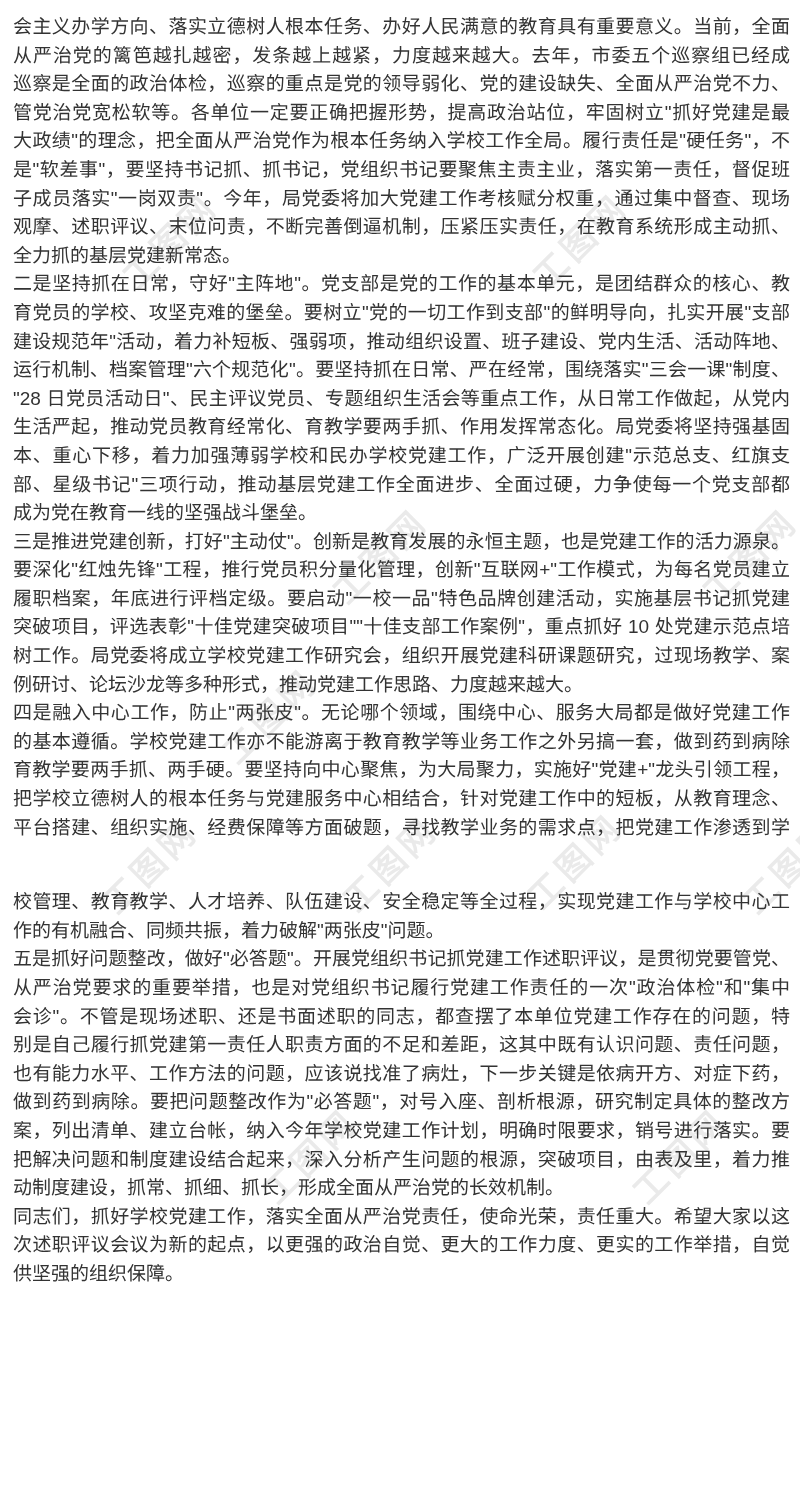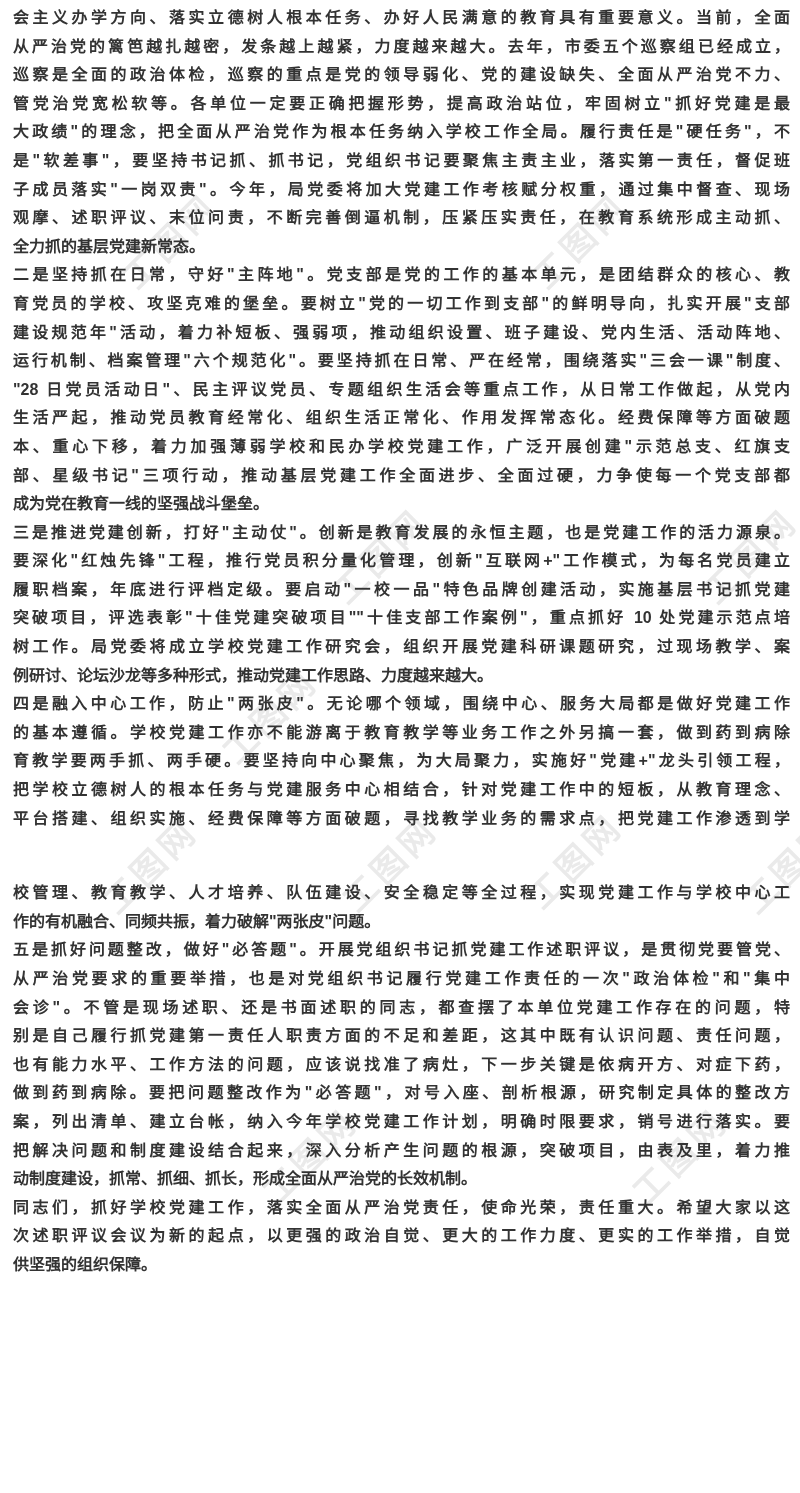--- a/index.html
+++ b/index.html
@@ -33,24 +33,23 @@
     font-size: 34px;
     font-weight: bold;
     letter-spacing: 5px;
     white-space: nowrap;
     opacity: 0.55;
     user-select: none;
   }
   .text-body {
     position: relative;
     z-index: 1;
-    padding: 4px 10px 0 13px;
+    padding: 13px 10px 0 13px;
     color: #333333;
-    font-size: 16px;
-    font-weight: bold;
+    font-size: 19px;
   }
   .paragraph {
     margin: 0;
   }
   .line {
     display: block;
     height: 28.6px;
     line-height: 28.6px;
     text-align: justify;
     text-align-last: justify;
@@ -91,21 +90,21 @@
         <div class="line">子成员落实"一岗双责"。今年，局党委将加大党建工作考核赋分权重，通过集中督查、现场</div>
         <div class="line">观摩、述职评议、末位问责，不断完善倒逼机制，压紧压实责任，在教育系统形成主动抓、</div>
         <div class="line last">全力抓的基层党建新常态。</div>
       </div>
       <div class="paragraph">
         <div class="line">二是坚持抓在日常，守好"主阵地"。党支部是党的工作的基本单元，是团结群众的核心、教</div>
         <div class="line">育党员的学校、攻坚克难的堡垒。要树立"党的一切工作到支部"的鲜明导向，扎实开展"支部</div>
         <div class="line">建设规范年"活动，着力补短板、强弱项，推动组织设置、班子建设、党内生活、活动阵地、</div>
         <div class="line">运行机制、档案管理"六个规范化"。要坚持抓在日常、严在经常，围绕落实"三会一课"制度、</div>
         <div class="line">"28 日党员活动日"、民主评议党员、专题组织生活会等重点工作，从日常工作做起，从党内</div>
-        <div class="line">生活严起，推动党员教育经常化、组织生活正常化、作用发挥常态化。经费保障等方面破题</div>
+        <div class="line">生活严起，推动党员教育经常化、育教学要两手抓、作用发挥常态化。局党委将坚持强基固</div>
         <div class="line">本、重心下移，着力加强薄弱学校和民办学校党建工作，广泛开展创建"示范总支、红旗支</div>
         <div class="line">部、星级书记"三项行动，推动基层党建工作全面进步、全面过硬，力争使每一个党支部都</div>
         <div class="line last">成为党在教育一线的坚强战斗堡垒。</div>
       </div>
       <div class="paragraph">
         <div class="line">三是推进党建创新，打好"主动仗"。创新是教育发展的永恒主题，也是党建工作的活力源泉。</div>
         <div class="line">要深化"红烛先锋"工程，推行党员积分量化管理，创新"互联网+"工作模式，为每名党员建立</div>
         <div class="line">履职档案，年底进行评档定级。要启动"一校一品"特色品牌创建活动，实施基层书记抓党建</div>
         <div class="line">突破项目，评选表彰"十佳党建突破项目""十佳支部工作案例"，重点抓好 10 处党建示范点培</div>
         <div class="line">树工作。局党委将成立学校党建工作研究会，组织开展党建科研课题研究，过现场教学、案</div>

